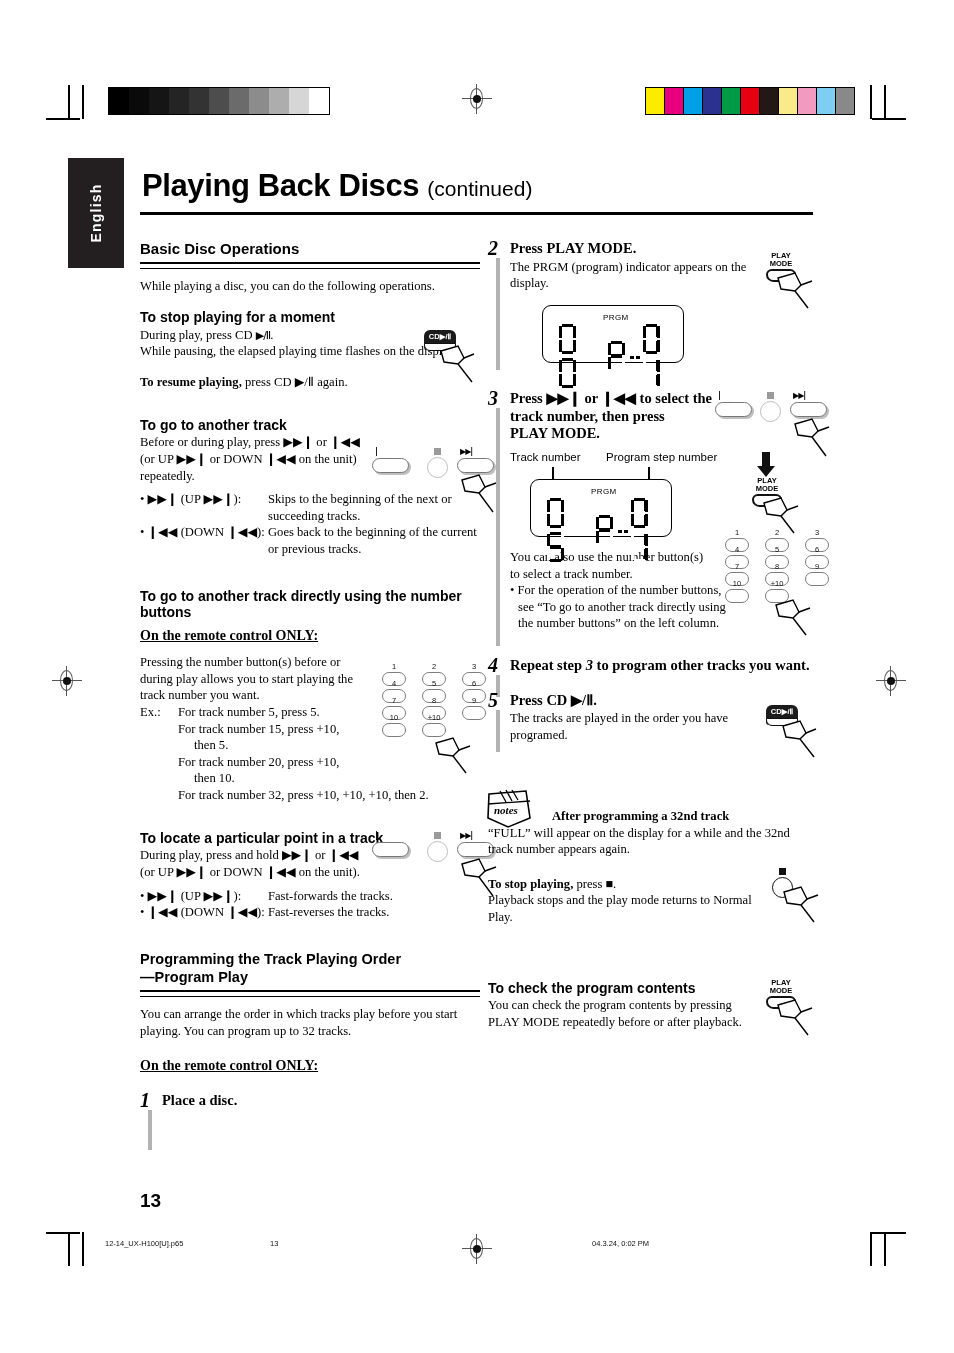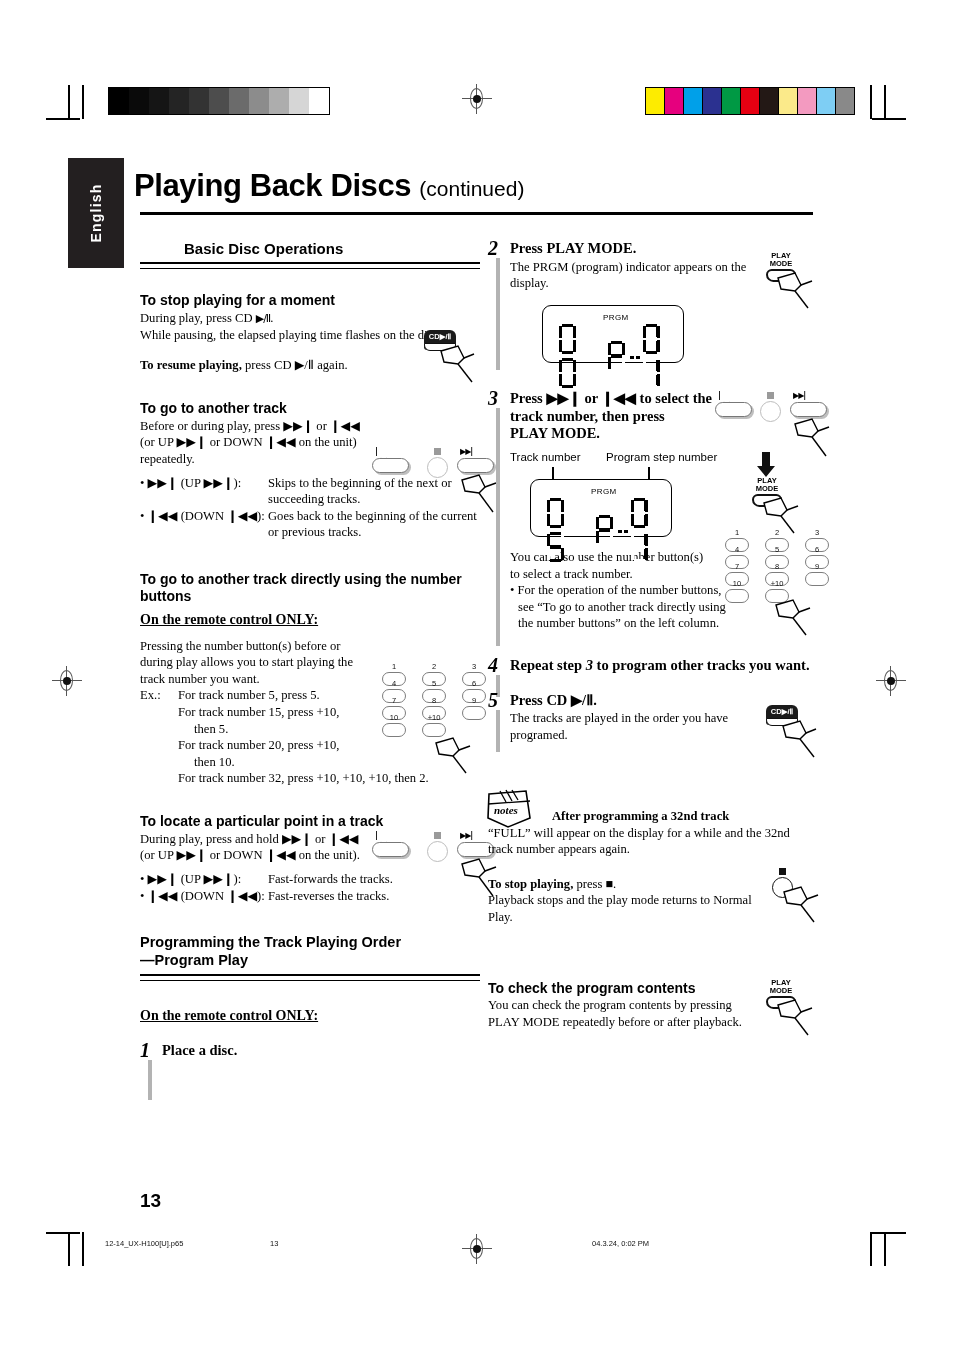--- a/index.html
+++ b/index.html
@@ -18,32 +18,32 @@
   .graybar i{display:block;width:20px;height:26px;}
   .colorbar{position:absolute;display:flex;border:0.8px solid #000;}
   .colorbar i{display:block;width:18px;height:26px;border-right:0.8px solid #000;}
   .colorbar i:last-child{border-right:none;}
 
   
   .langtab{position:absolute;left:68px;top:158px;width:56px;height:110px;background:#231f20;}
   .langtab span{position:absolute;left:50%;top:50%;transform:translate(-50%,-50%) rotate(-90deg);
     color:#fff;font-family:"Liberation Sans",sans-serif;font-weight:bold;font-size:14px;letter-spacing:1.2px;white-space:nowrap;}
 
-  .pagetitle{position:absolute;left:134px;top:168px;font-family:"Liberation Sans",sans-serif;
+  .pagetitle{position:absolute;left:142px;top:168px;font-family:"Liberation Sans",sans-serif;
      font-weight:bold;font-size:31px;letter-spacing:-0.4px;white-space:nowrap;}
   .pagetitle .cont{font-weight:normal;font-size:21px;letter-spacing:0;}
   .titlerule{position:absolute;left:140px;top:212px;width:673px;height:3px;background:#000;}
 
   
   .colL{position:absolute;left:140px;top:240px;width:340px;}
   .colR{position:absolute;left:488px;top:240px;width:330px;}
 
   
   .secthead{font-family:"Liberation Sans",sans-serif;font-weight:bold;font-size:14.5px;line-height:1.22;margin:0;}
-  .secthead.big{font-size:15px;margin-left:44px;}
+  .secthead.big{font-size:15px;}
   .dblrule{height:4px;border-top:2.2px solid #000;border-bottom:1px solid #000;margin:4px 0 9px 0;}
 
   .subhead{font-family:"Liberation Sans",sans-serif;font-weight:bold;font-size:14px;margin:0 0 1px 0;line-height:1.2;}
   p{margin:0;font-size:12.6px;line-height:1.32;}
   .gap6{height:6px;} .gap10{height:10px;} .gap14{height:14px;} .gap18{height:18px;}
   .gap22{height:22px;} .gap26{height:26px;} .gap30{height:30px;}
   .ul{text-decoration:underline;font-weight:bold;font-size:14px;font-family:"Liberation Serif",serif;}
   .bold{font-weight:bold;}
   .sym{font-family:"DejaVu Sans",sans-serif;font-size:11px;letter-spacing:-1px;}
 
@@ -204,20 +204,21 @@
     <span>Playing Back Discs</span>
     <span class="cont">(continued)</span>
   </div>
   <div class="titlerule"></div>
 
   <div class="colL">
 
     <div class="secthead big">Basic Disc Operations</div>
     <div class="dblrule"></div>
 
+    <p>While playing a disc, you can do the following operations.</p>
 
     <div class="gap14"></div>
     <div class="subhead">To stop playing for a moment</div>
     <p><span>During play, press CD </span><span class="sym">▶/Ⅱ</span><span>.</span></p>
     <p>While pausing, the elapsed playing time flashes on the display.</p>
     <div class="gap14"></div>
     <p><span class="bold">To resume playing,</span><span> press CD ▶/Ⅱ again.</span></p>
 
     <div class="gap26"></div>
     <div class="subhead">To go to another track</div>
@@ -266,20 +267,21 @@
       <div class="defrow">
         <div class="defkey">• ❙◀◀ (DOWN ❙◀◀):</div>
         <div class="defval">Fast-reverses the tracks.</div>
       </div>
     </div>
 
     <div class="gap30"></div>
     <div class="secthead">Programming the Track Playing Order</div>
     <div class="secthead">—Program Play</div>
     <div class="dblrule"></div>
+    <p>You can arrange the order in which tracks play before you start playing. You can program up to 32 tracks.</p>
     <div class="gap18"></div>
     <div class="ul">On the remote control ONLY:</div>
     <div class="gap18"></div>
 
     <div class="step">
       <div class="stepnum">1</div>
       <div class="stepbar" style="top:18px;height:40px;"></div>
       <div class="steptitle serifbig">Place a disc.</div>
     </div>
   </div>

